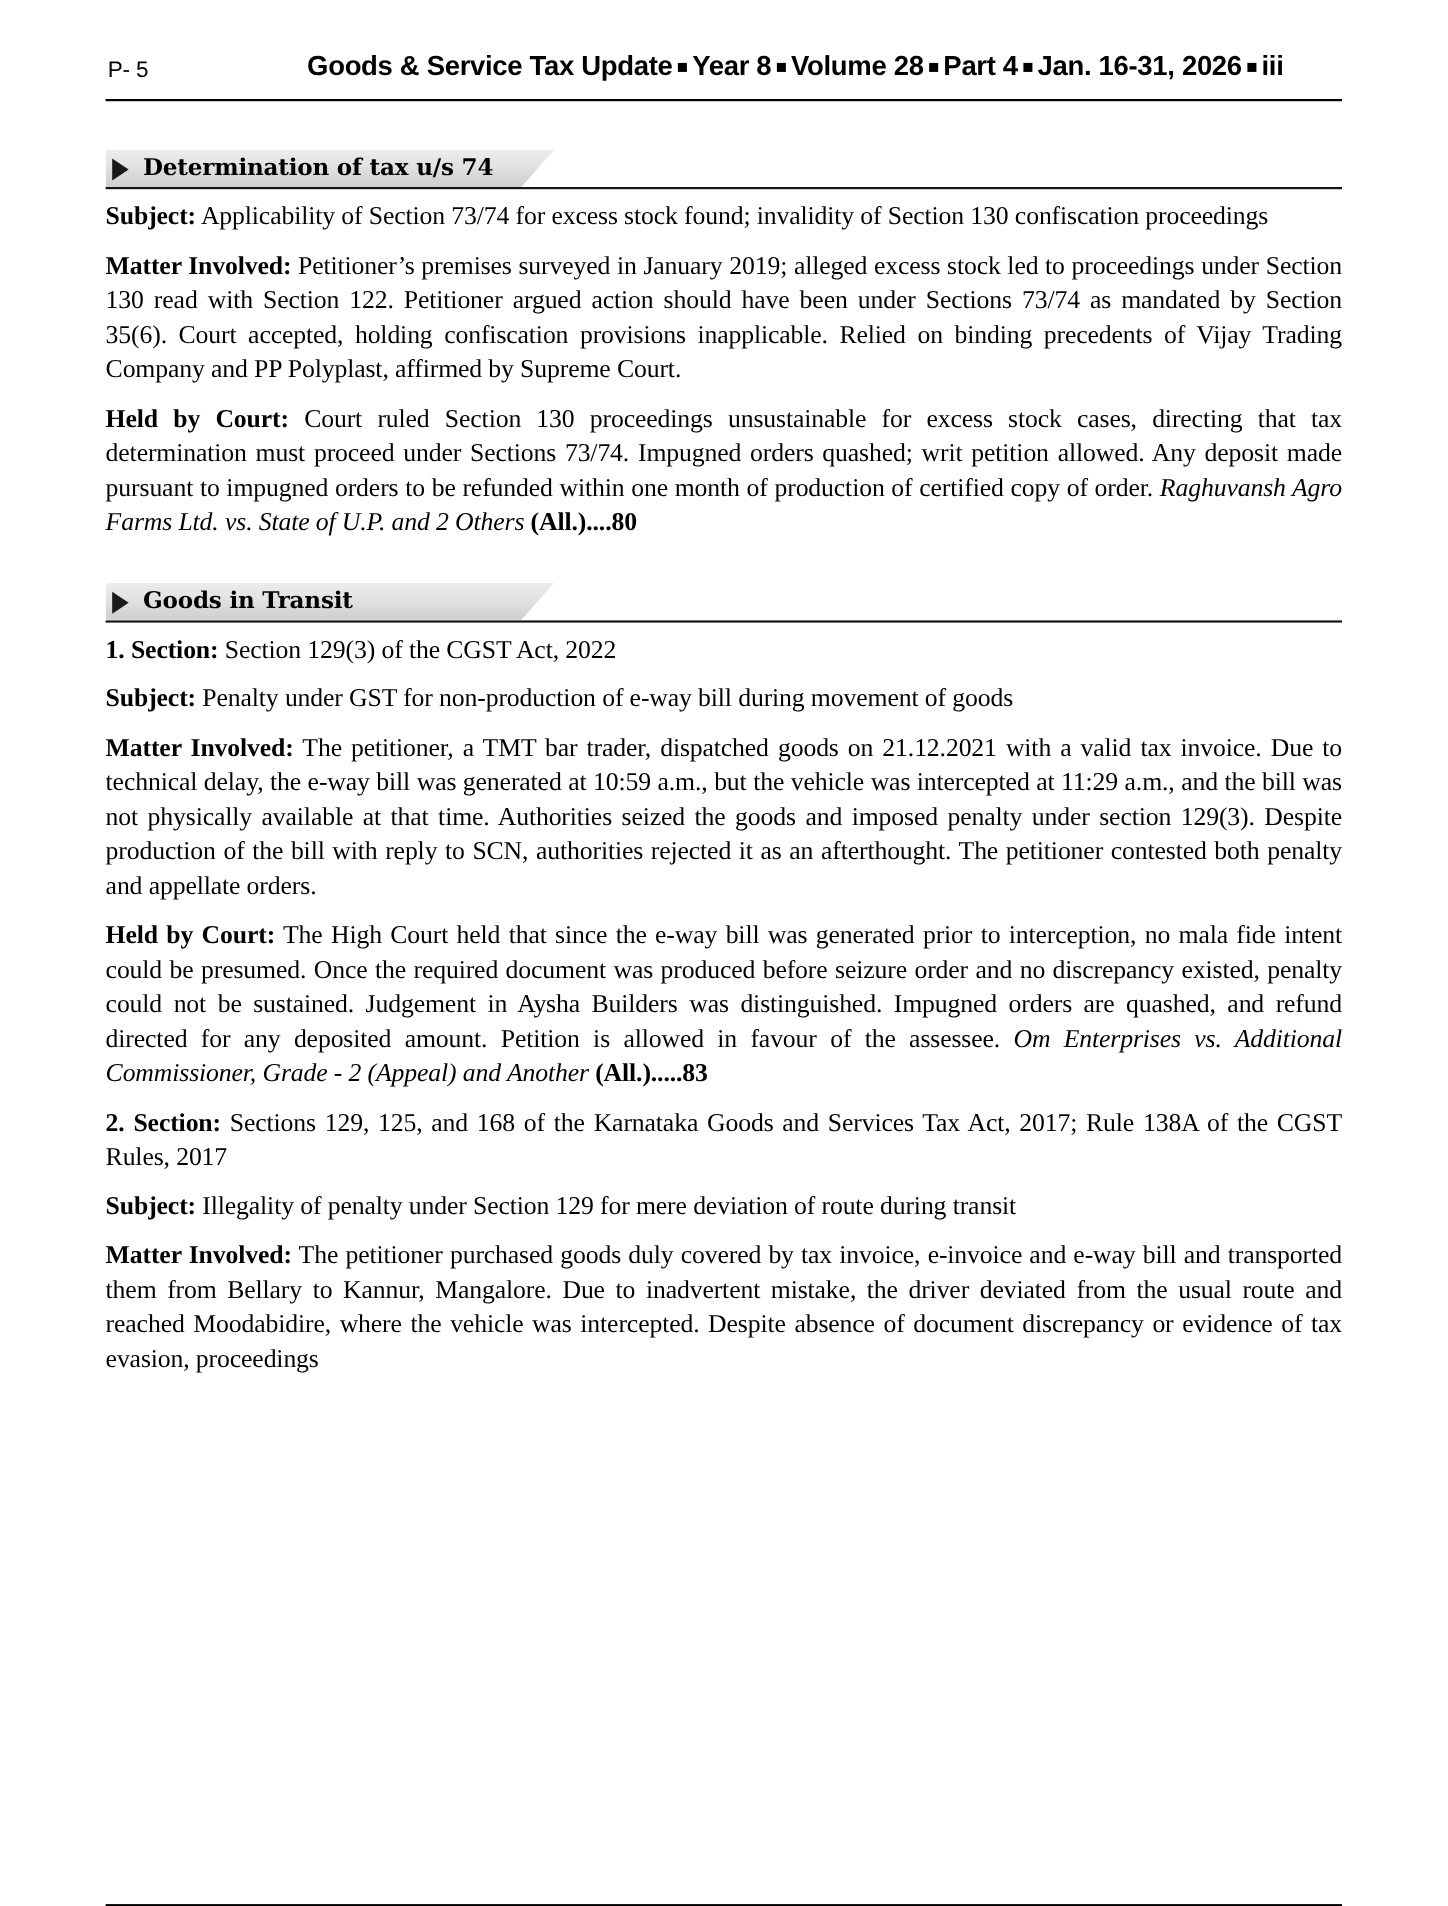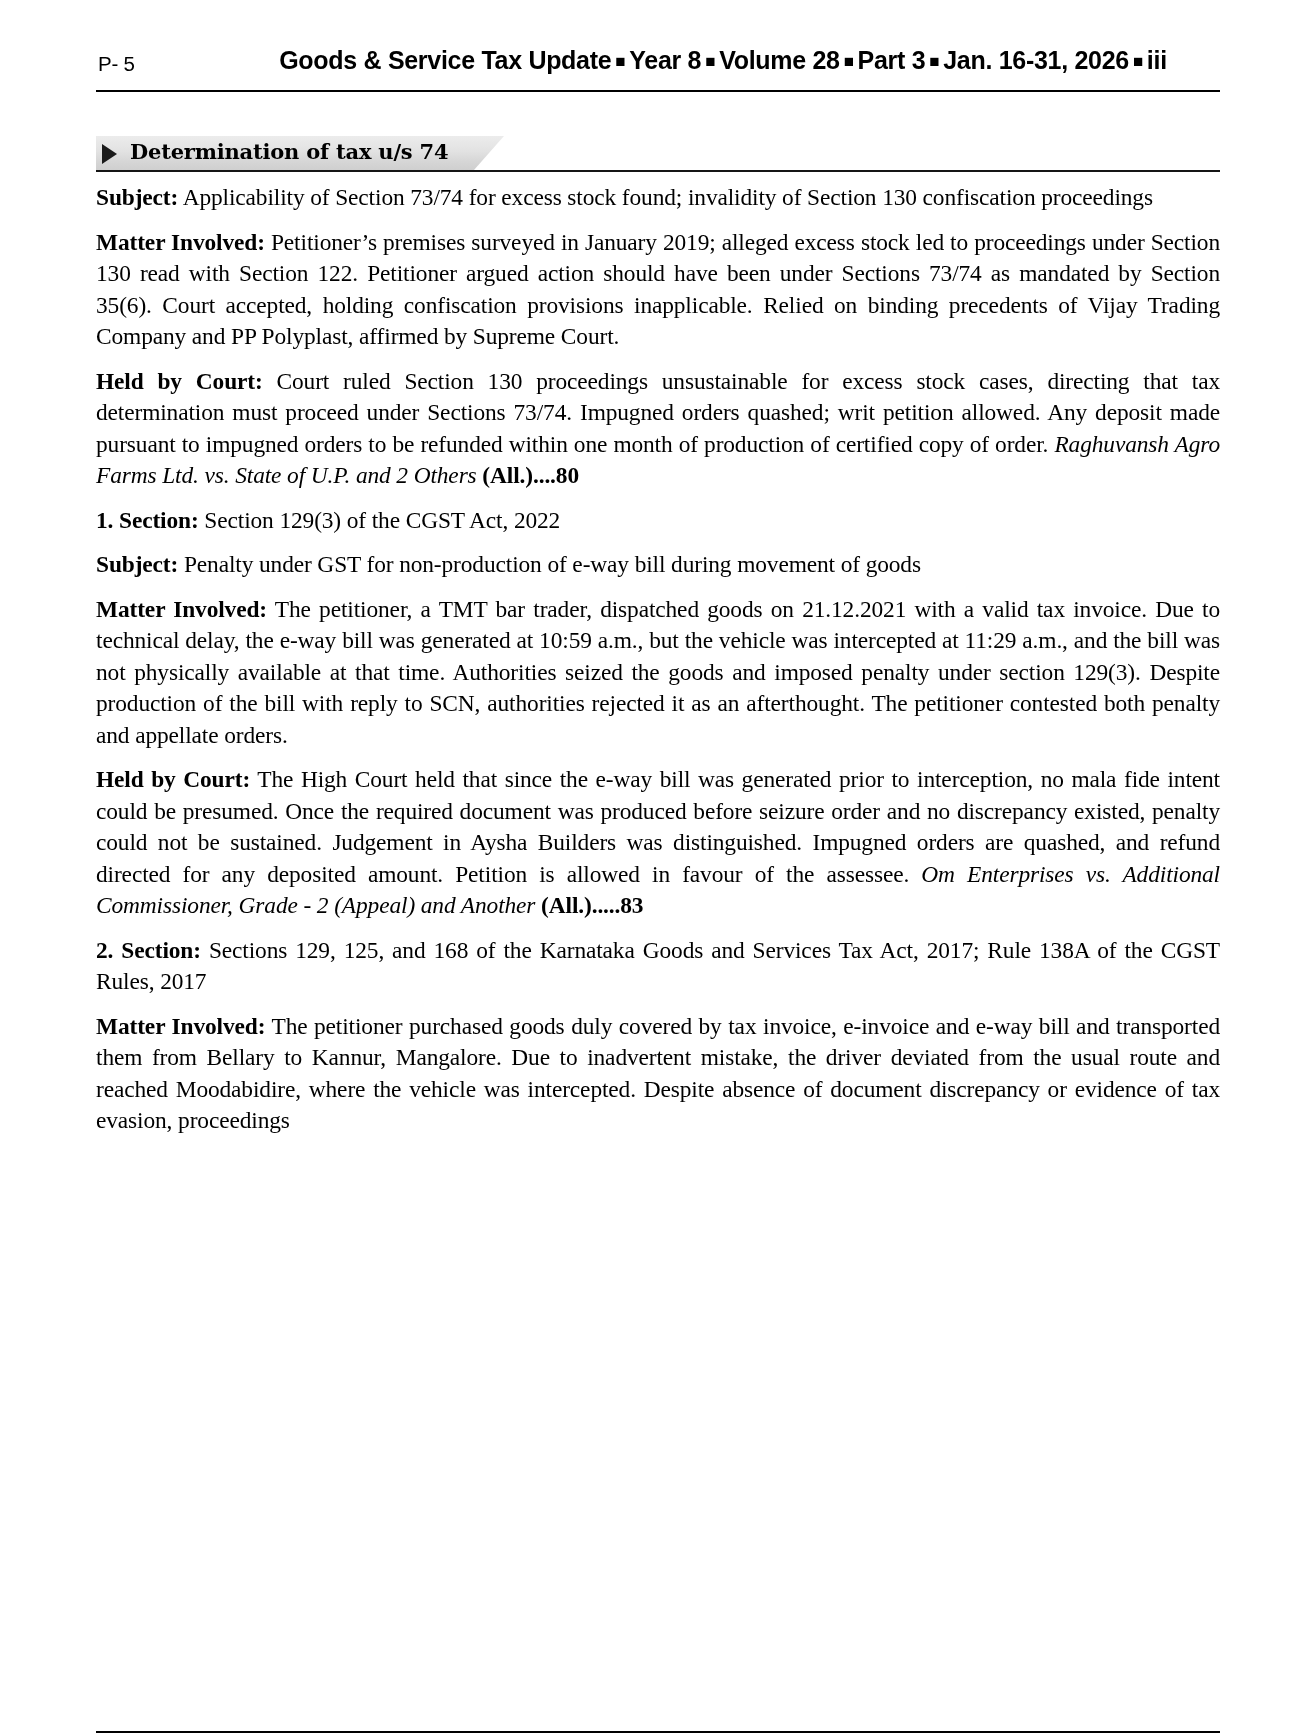--- a/index.html
+++ b/index.html
@@ -159,48 +159,55 @@
   }
 </style>
 </head>
 <body>
 
 <div class="page">
 
   <div class="runhead">
     <div class="runhead-folio">P- 5</div>
     <div class="runhead-title">
-      <span>Goods &amp; Service Tax Update</span><span class="sq">■</span><span>Year 8</span><span class="sq">■</span><span>Volume 28</span><span class="sq">■</span><span>Part 3</span><span class="sq">■</span><span>Jan. 16-31, 2026</span><span class="sq">■</span><span>iii</span>
+      <span>Goods &amp; Service Tax Update</span><span class="sq">■</span><span>Year 8</span><span class="sq">■</span><span>Volume 28</span><span class="sq">■</span><span>Part 4</span><span class="sq">■</span><span>Jan. 16-31, 2026</span><span class="sq">■</span><span>iii</span>
     </div>
     <div class="runhead-rule"></div>
   </div>
 
 
   <div class="sec-head">
     <div class="sec-head-band"></div>
     <div class="sec-head-tri"></div>
     <div class="sec-head-text">Determination of tax u/s 74</div>
     <div class="sec-head-rule"></div>
   </div>
 
 
   <p class="para"><span class="lbl">Subject:</span><span> Applicability of Section 73/74 for excess stock found; invalidity of Section 130 confiscation proceedings</span></p>
 
   <p class="para"><span class="lbl">Matter Involved:</span><span> Petitioner’s premises surveyed in January 2019; alleged excess stock led to proceedings under Section 130 read with Section 122. Petitioner argued action should have been under Sections 73/74 as mandated by Section 35(6). Court accepted, holding confiscation provisions inapplicable. Relied on binding precedents of Vijay Trading Company and PP Polyplast, affirmed by Supreme Court.</span></p>
 
   <p class="para"><span class="lbl">Held by Court:</span><span> Court ruled Section 130 proceedings unsustainable for excess stock cases, directing that tax determination must proceed under Sections 73/74. Impugned orders quashed; writ petition allowed. Any deposit made pursuant to impugned orders to be refunded within one month of production of certified copy of order. </span><span class="cite">Raghuvansh Agro Farms Ltd. vs. State of U.P. and 2 Others </span><span class="pg">(All.)....80</span></p>
 
+  <div class="sec-head">
+    <div class="sec-head-band"></div>
+    <div class="sec-head-tri"></div>
+    <div class="sec-head-text">Goods in Transit</div>
+    <div class="sec-head-rule"></div>
+  </div>
 
   <p class="para"><span class="lbl">1. Section:</span><span> Section 129(3) of the CGST Act, 2022</span></p>
 
   <p class="para"><span class="lbl">Subject:</span><span> Penalty under GST for non-production of e-way bill during movement of goods</span></p>
 
   <p class="para"><span class="lbl">Matter Involved:</span><span> The petitioner, a TMT bar trader, dispatched goods on 21.12.2021 with a valid tax invoice. Due to technical delay, the e-way bill was generated at 10:59 a.m., but the vehicle was intercepted at 11:29 a.m., and the bill was not physically available at that time. Authorities seized the goods and imposed penalty under section 129(3). Despite production of the bill with reply to SCN, authorities rejected it as an afterthought. The petitioner contested both penalty and appellate orders.</span></p>
 
   <p class="para"><span class="lbl">Held by Court:</span><span> The High Court held that since the e-way bill was generated prior to interception, no mala fide intent could be presumed. Once the required document was produced before seizure order and no discrepancy existed, penalty could not be sustained. Judgement in Aysha Builders was distinguished. Impugned orders are quashed, and refund directed for any deposited amount. Petition is allowed in favour of the assessee. </span><span class="cite">Om Enterprises vs. Additional Commissioner, Grade - 2 (Appeal) and Another </span><span class="pg">(All.).....83</span></p>
 
   <p class="para"><span class="lbl">2. Section:</span><span> Sections 129, 125, and 168 of the Karnataka Goods and Services Tax Act, 2017; Rule 138A of the CGST Rules, 2017</span></p>
 
+  <p class="para"><span class="lbl">Subject:</span><span> Illegality of penalty under Section 129 for mere deviation of route during transit</span></p>
 
   <p class="para"><span class="lbl">Matter Involved:</span><span> The petitioner purchased goods duly covered by tax invoice, e-invoice and e-way bill and transported them from Bellary to Kannur, Mangalore. Due to inadvertent mistake, the driver deviated from the usual route and reached Moodabidire, where the vehicle was intercepted. Despite absence of document discrepancy or evidence of tax evasion, proceedings</span></p>
 
   <div class="foot-rule"></div>
 </div>
 
 </body></html>

